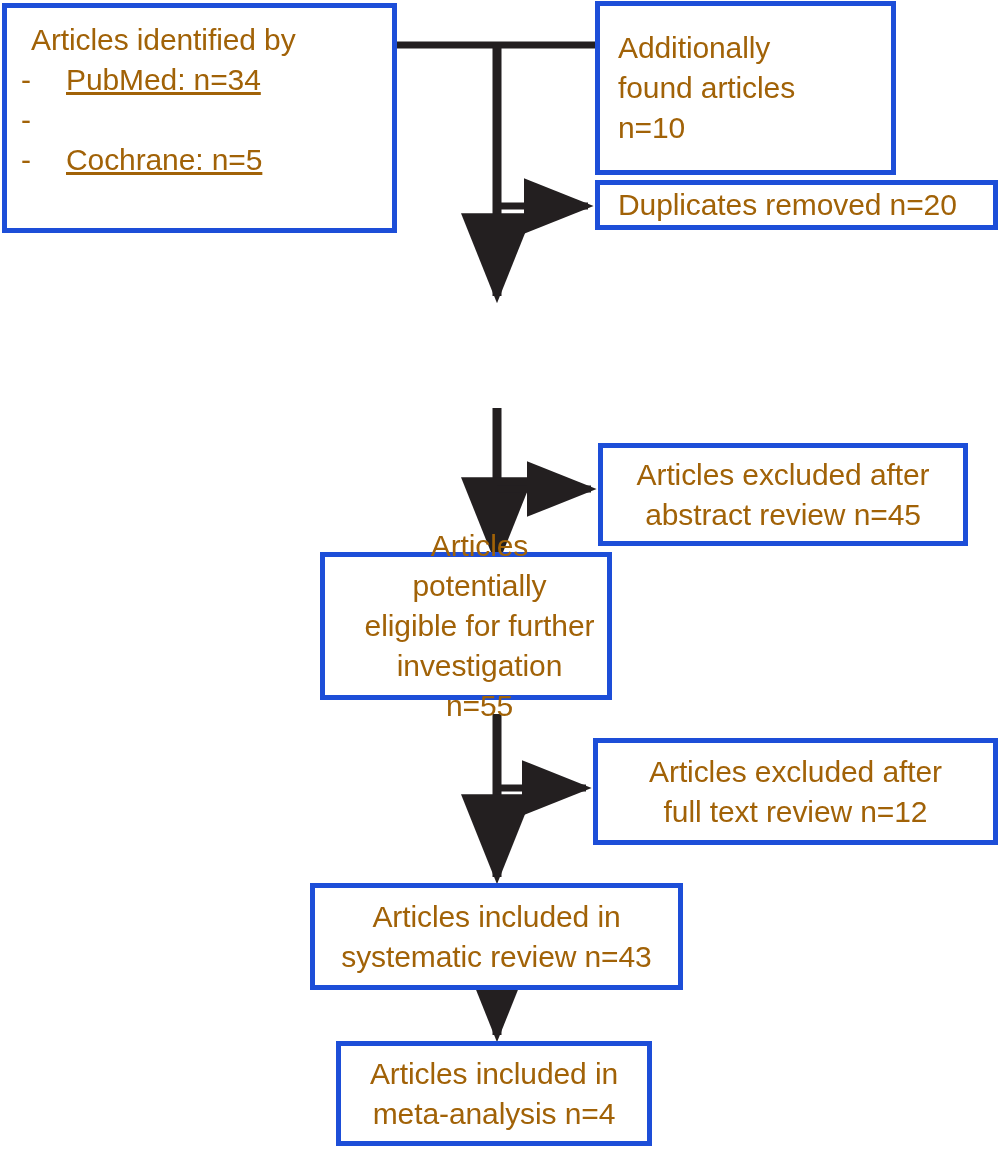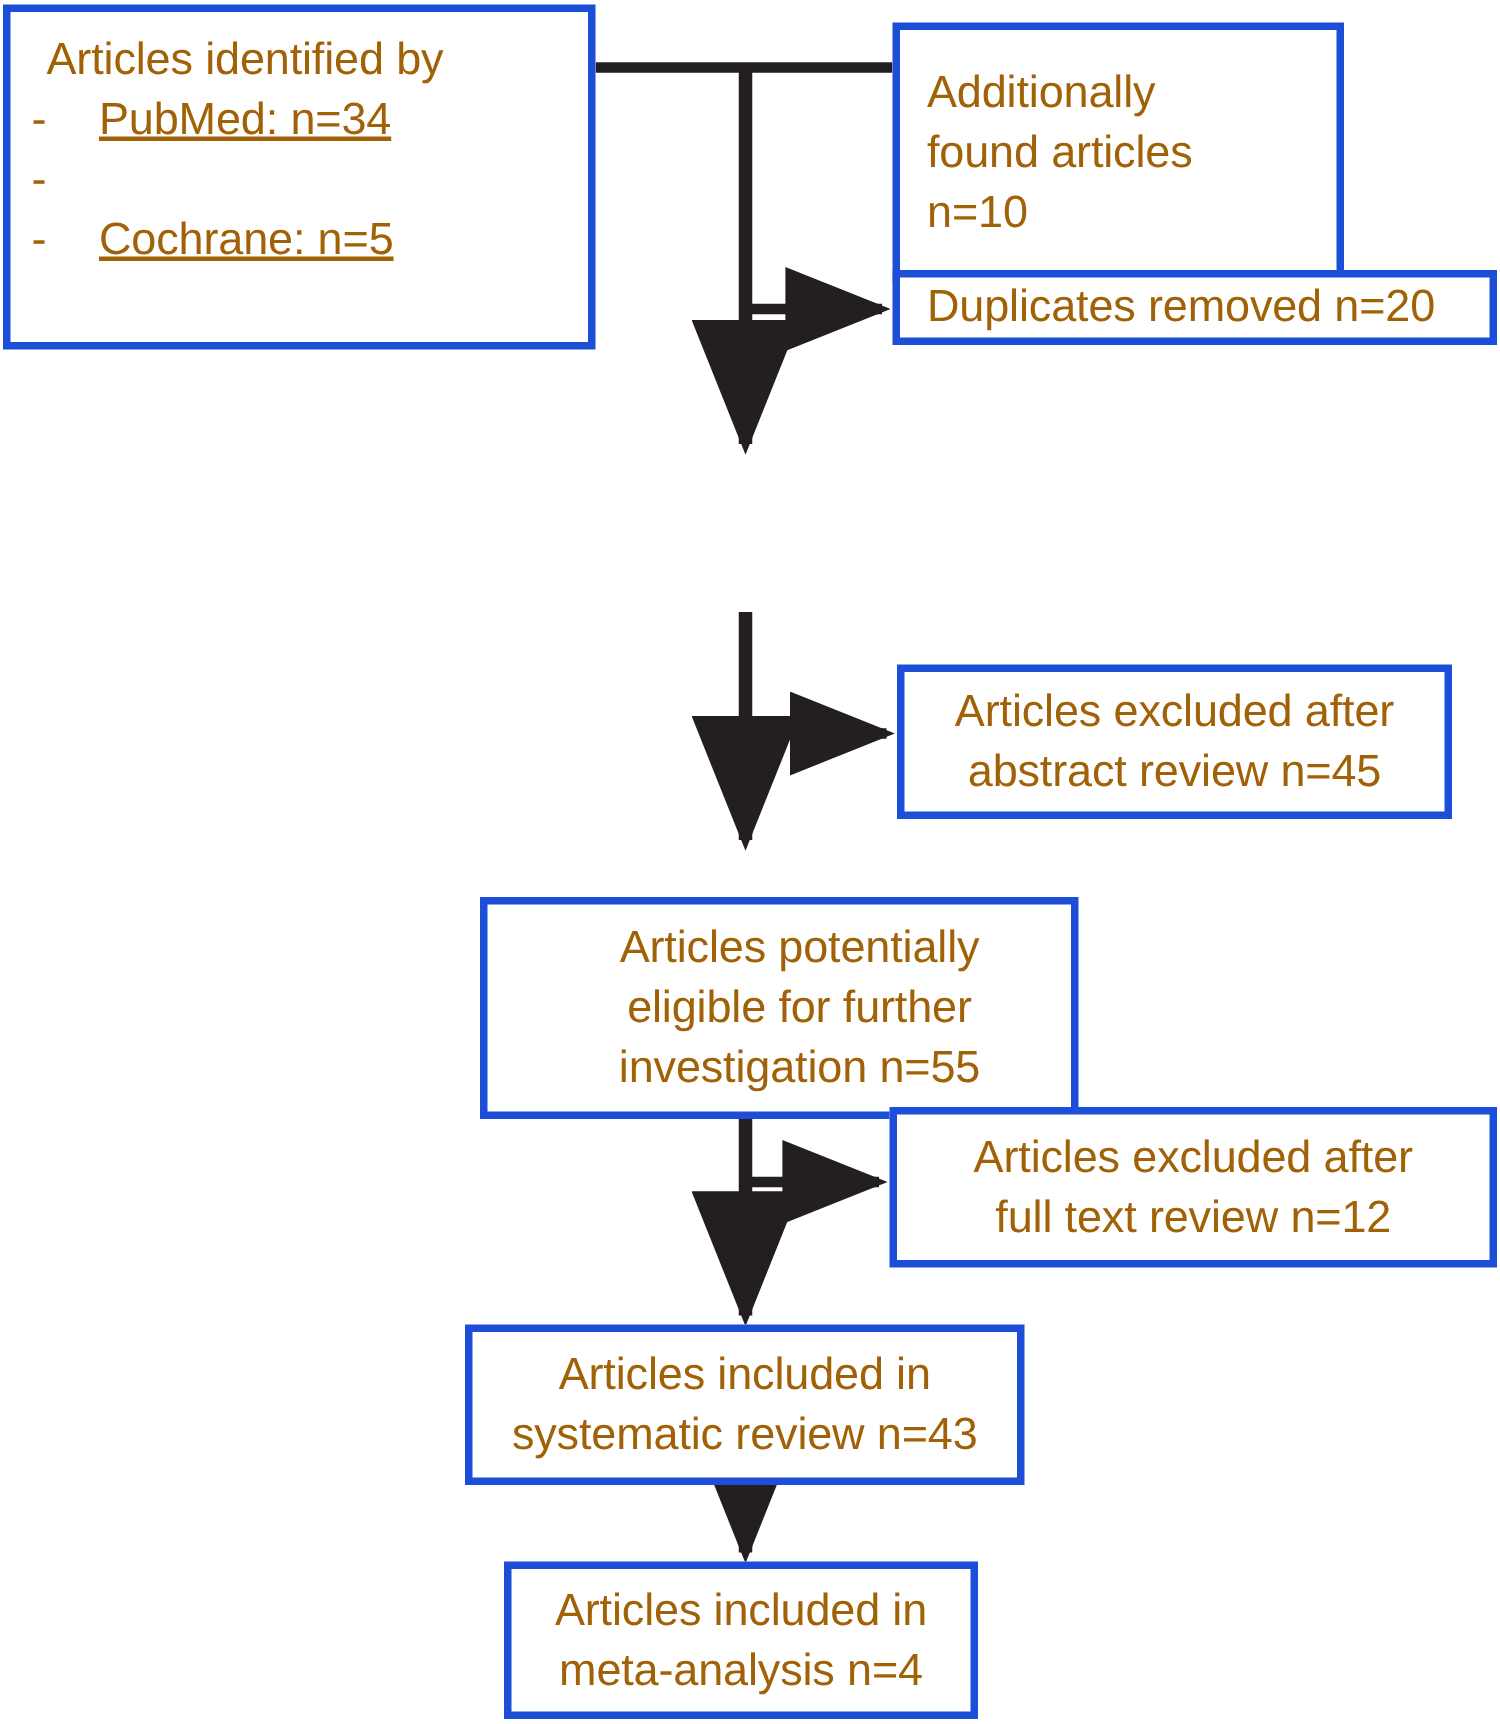--- a/index.html
+++ b/index.html
@@ -103,37 +103,37 @@
       <li>
         <span class="bullet-dash">-</span>
       </li>
       <li>
         <span class="bullet-dash">-</span>
         <span class="bullet-label">Cochrane: n=5</span>
       </li>
     </ul>
   </div>
 
-  <div class="node-box align-left" style="left:595px; top:15px; width:301px; height:174px; padding-left:8px;">
+  <div class="node-box align-left" style="left:595px; top:1px; width:301px; height:174px; padding-left:8px;">
     <span class="node-text">Additionally
 found articles
 n=10</span>
   </div>
 
   <div class="node-box align-left" style="left:595px; top:180px; width:403px; height:50px; padding-left:8px;">
     <span class="node-text">Duplicates removed n=20</span>
   </div>
 
 
   <div class="node-box align-center" style="left:598px; top:443px; width:370px; height:103px;">
     <span class="node-text">Articles excluded after
 abstract review n=45</span>
   </div>
 
-  <div class="node-box align-center" style="left:320px; top:598px; width:399px; height:148px;padding-left:27px;">
+  <div class="node-box align-center" style="left:320px; top:552px; width:292px; height:148px;padding-left:27px;">
     <span class="node-text">Articles potentially
 eligible for further
 investigation n=55</span>
   </div>
 
   <div class="node-box align-center" style="left:593px; top:738px; width:405px; height:107px;">
     <span class="node-text">Articles excluded after
 full text review n=12</span>
   </div>
 

